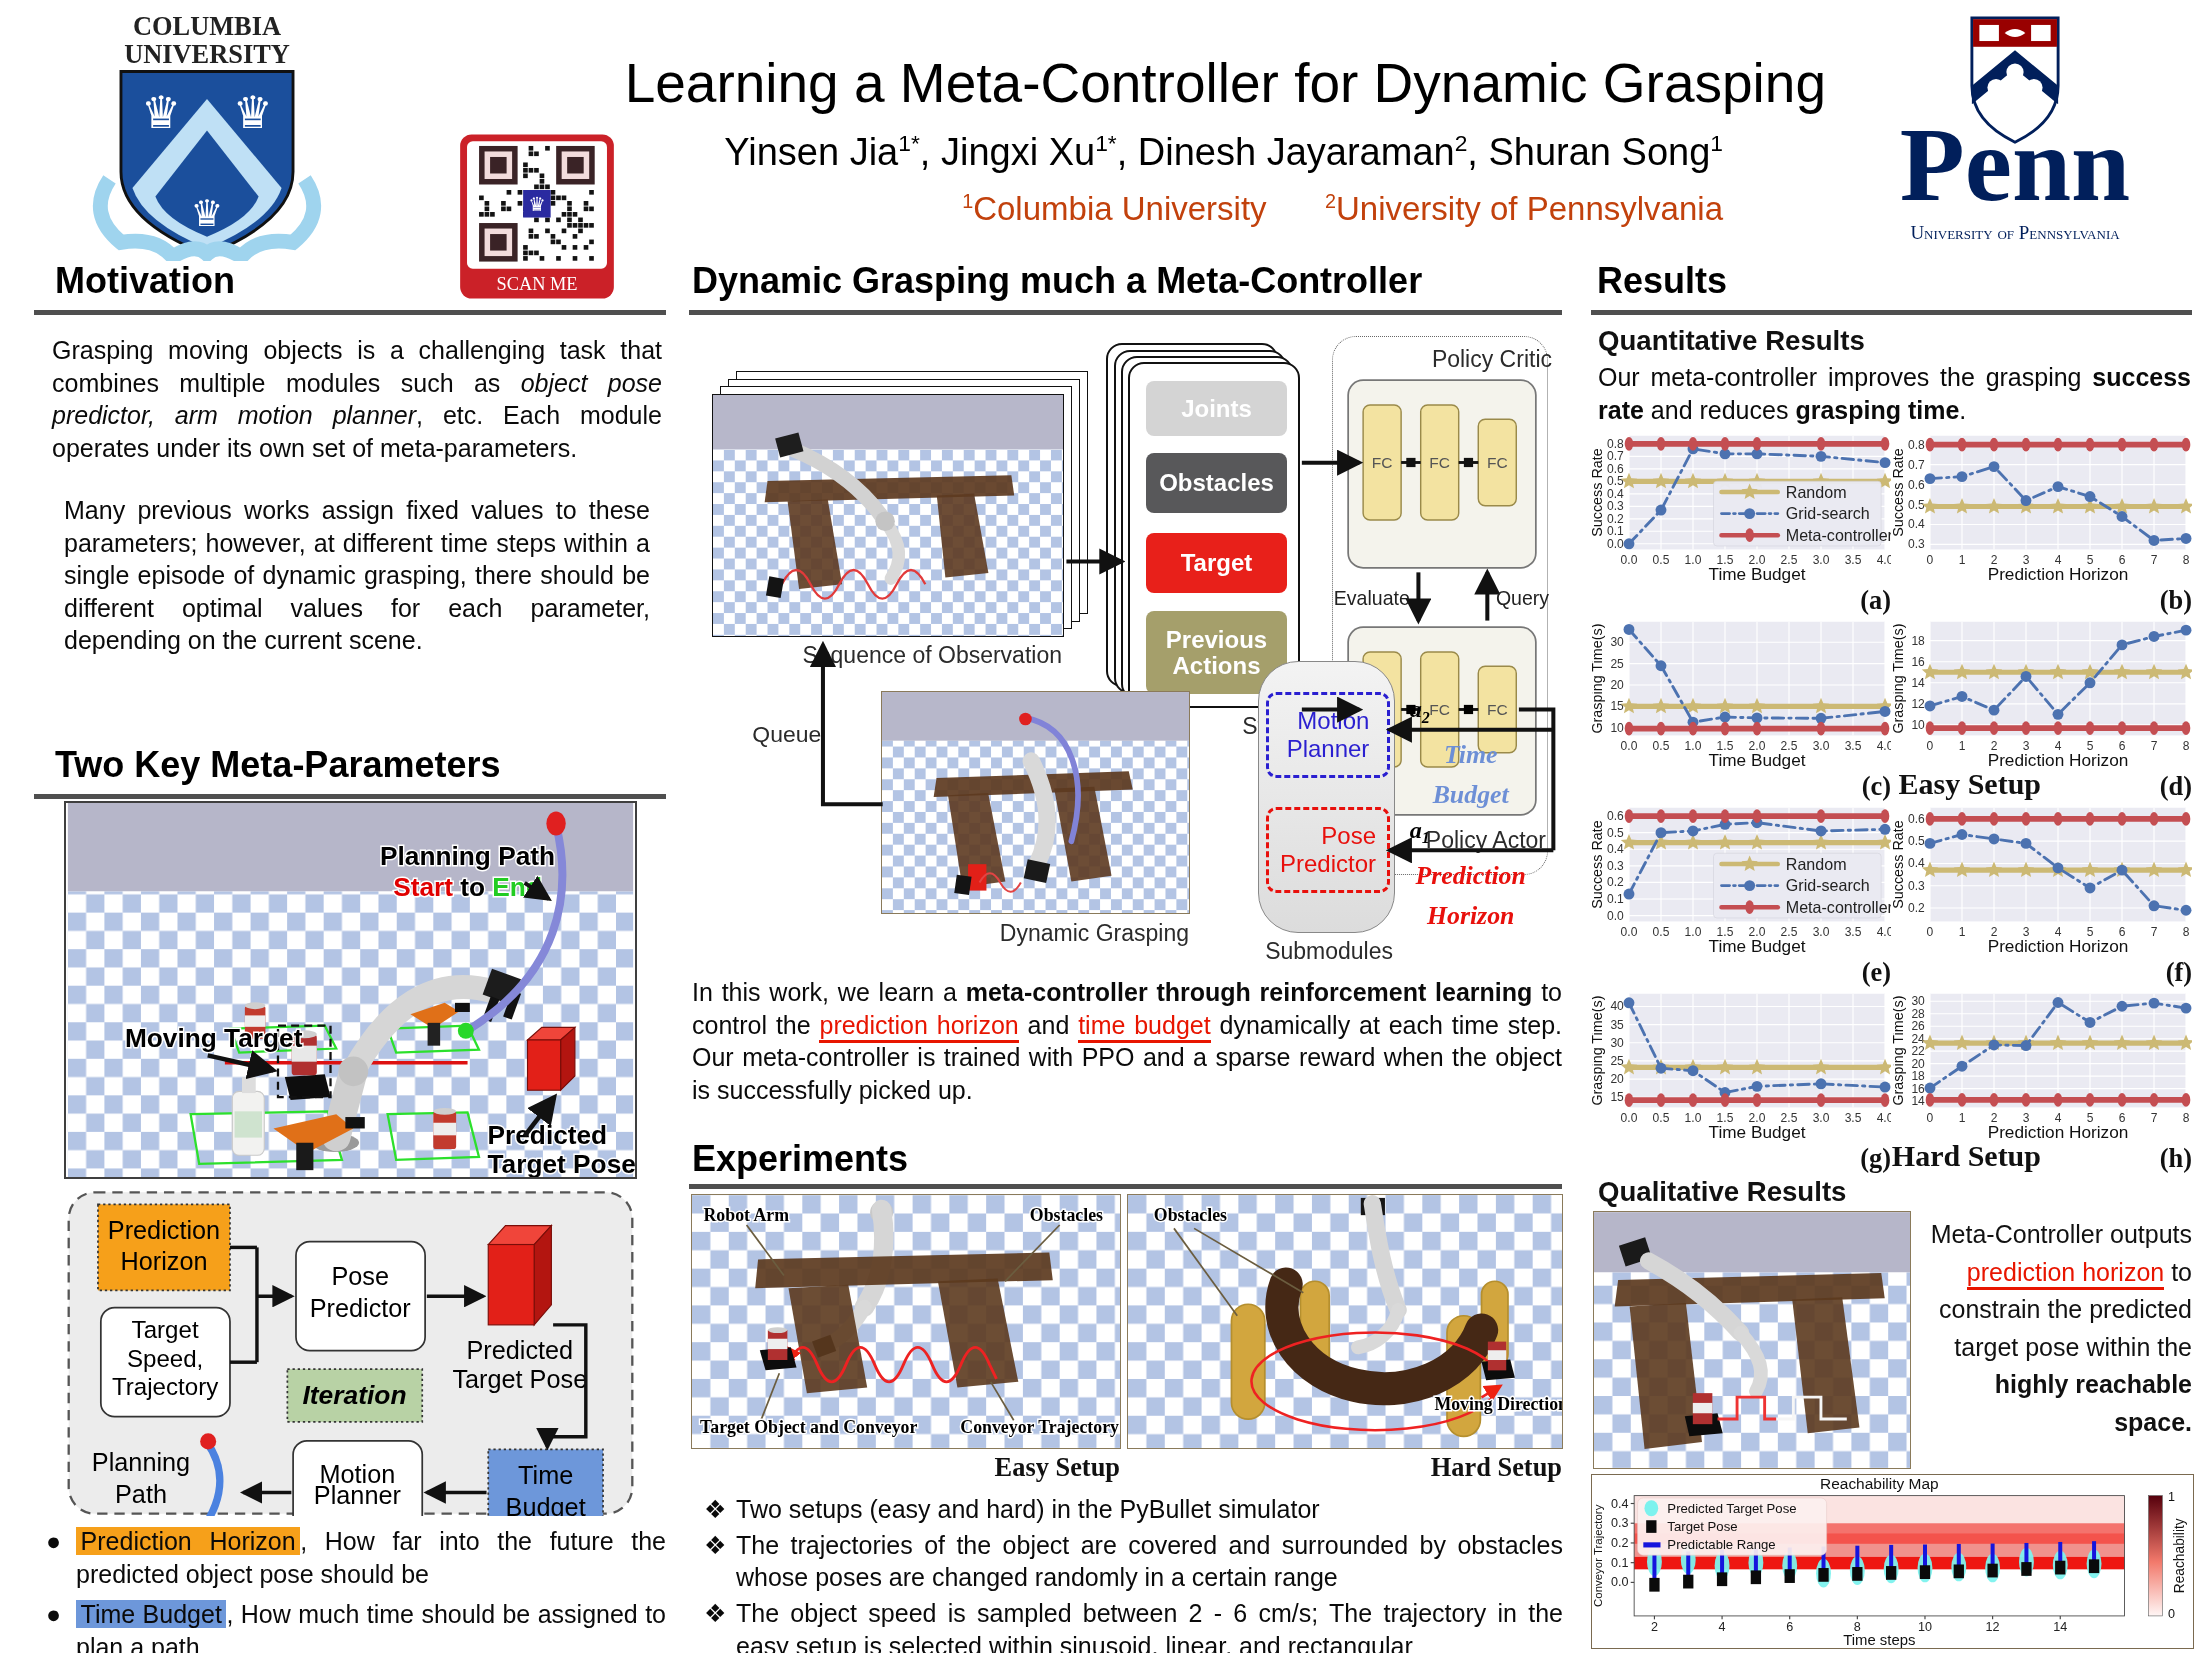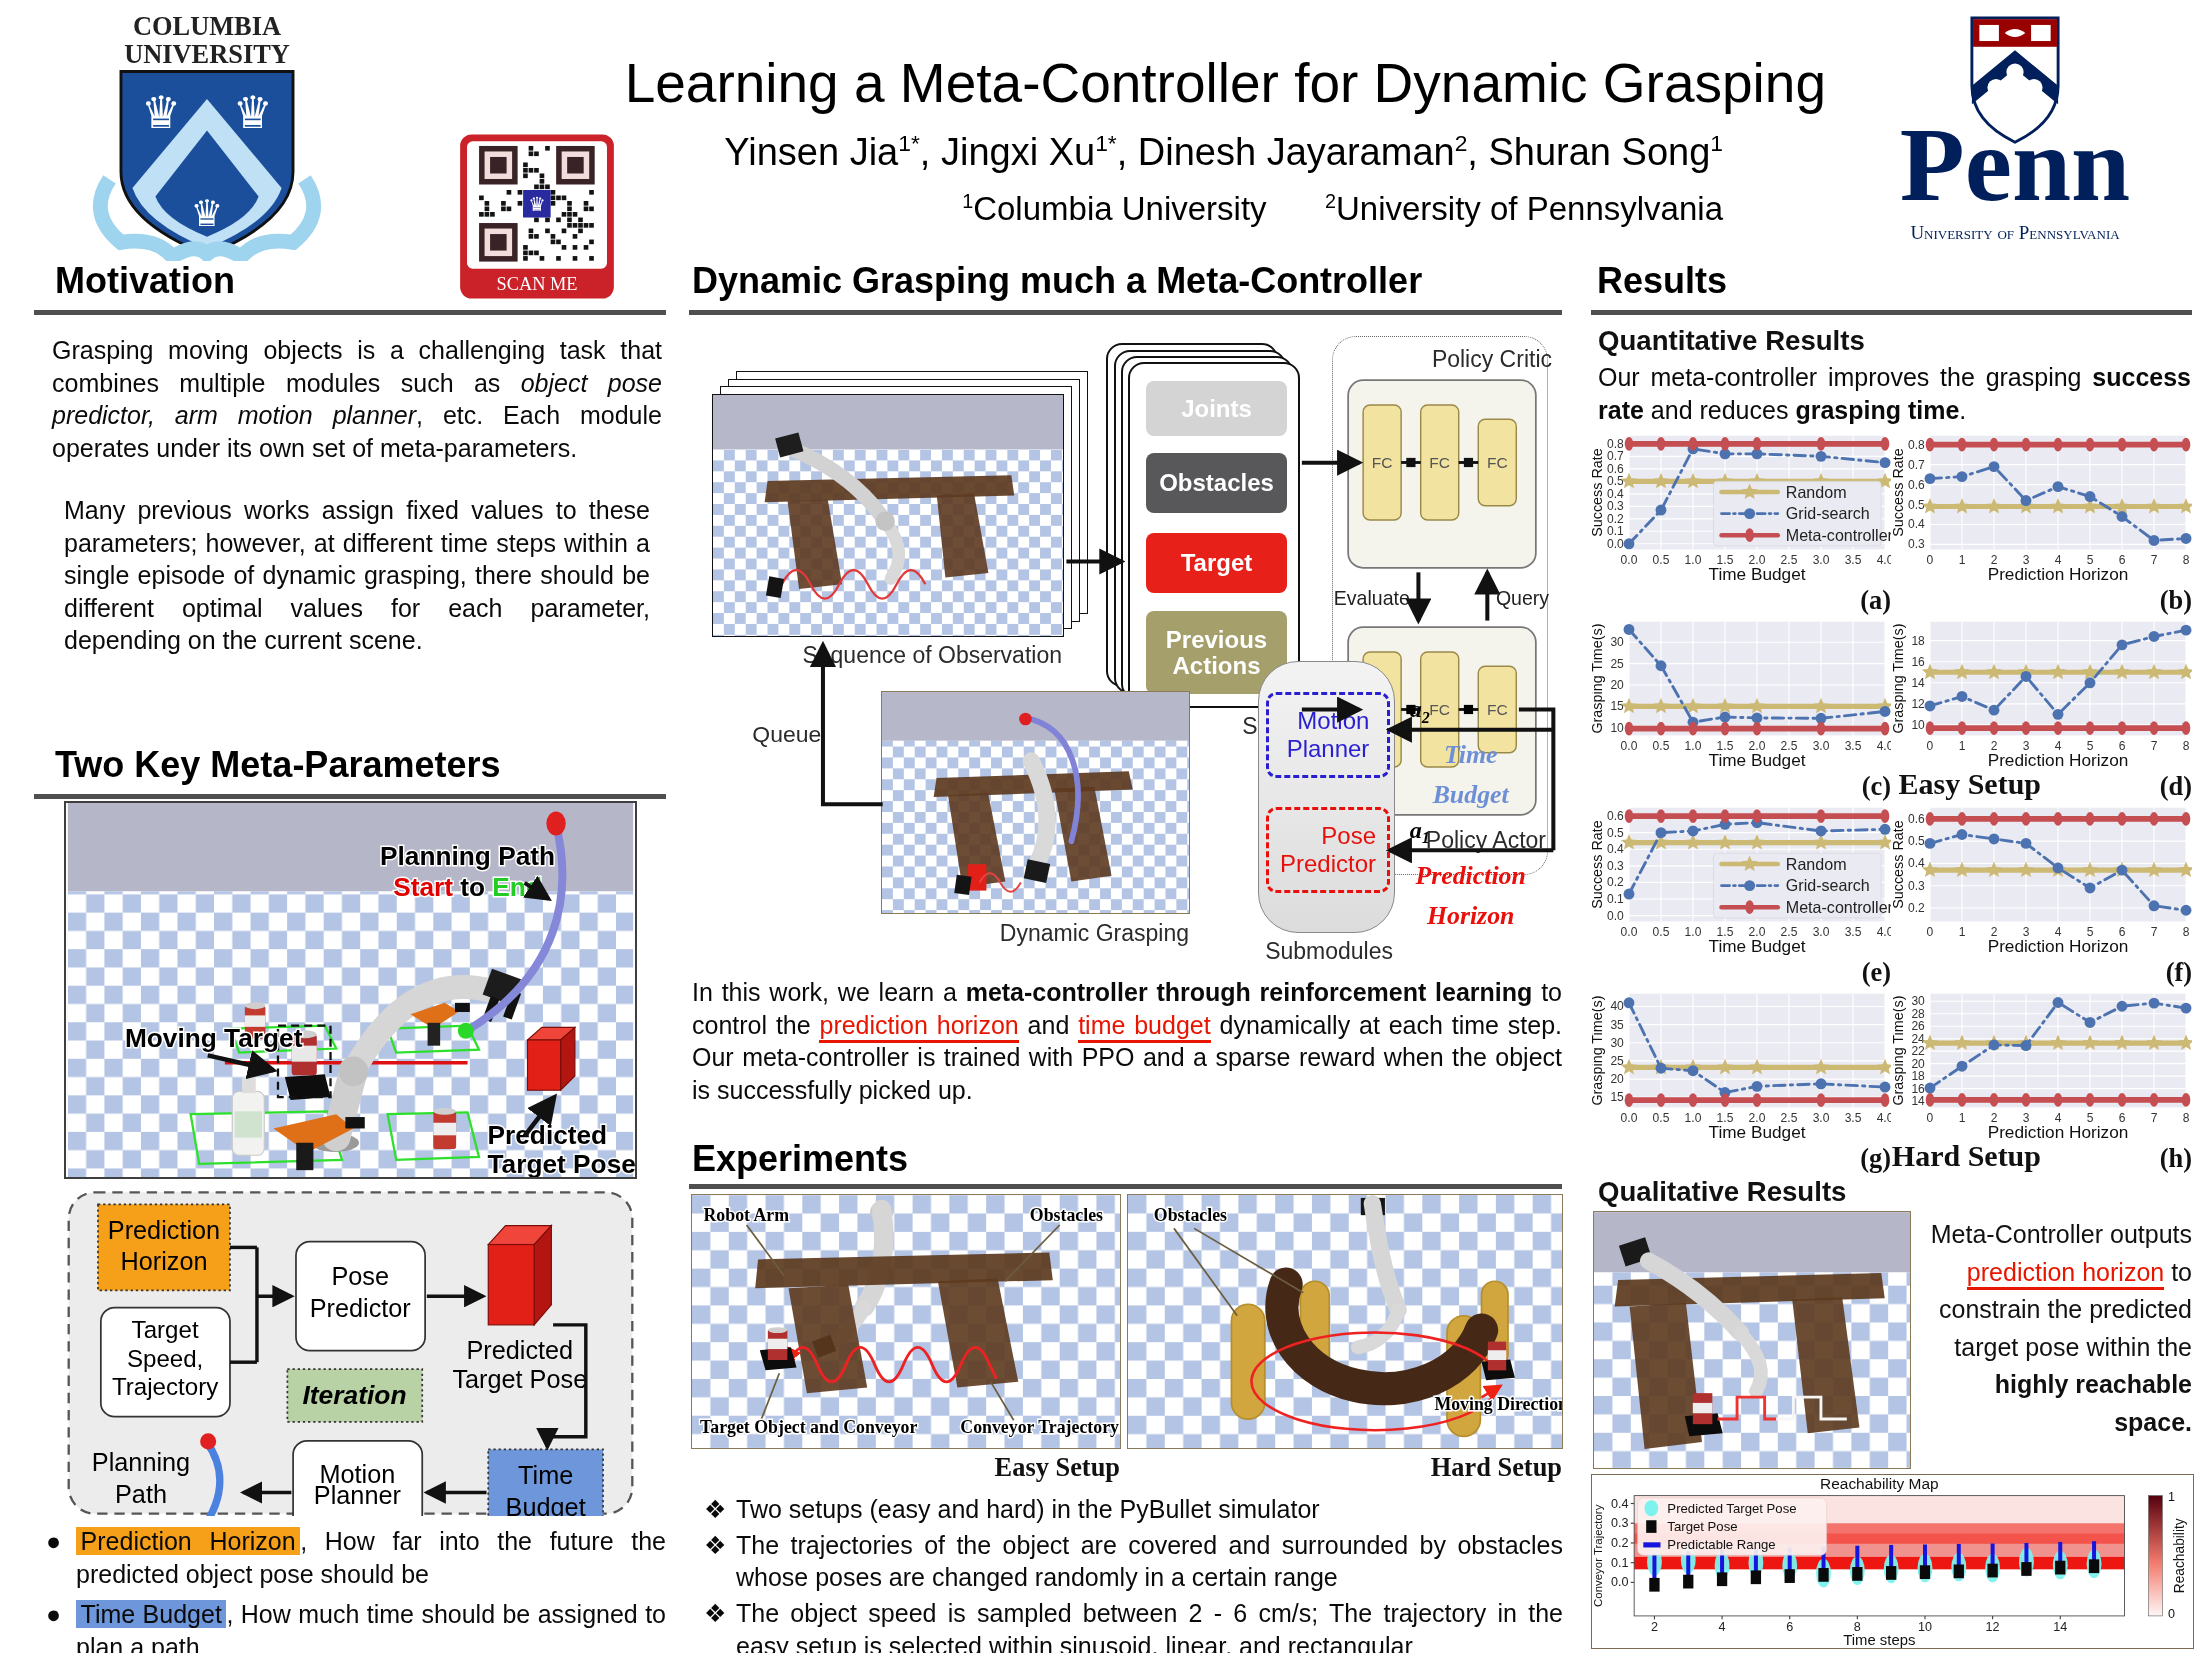--- a/index.html
+++ b/index.html
@@ -71,21 +71,21 @@
     <path d="M95,300 q-40,60 20,110 q60,-10 90,25 q40,-25 60,-5 q20,-20 60,5 q30,-35 90,-25 q60,-50 20,-110" fill="none" stroke="#9fd4ee" stroke-width="26"></path>
   </svg>
 
   <div class="abs ctr" style="left:379px;top:51px;width:1447px;font-size:55px;color:#000">Learning a Meta-Controller for Dynamic Grasping</div>
   <div class="abs ctr" style="left:574px;top:130px;width:1149px;font-size:38px;color:#000">
     <span><span>Yinsen Jia</span><sup>1*</sup><span>, </span></span>
     <span><span>Jingxi Xu</span><sup>1*</sup><span>, </span></span>
     <span><span>Dinesh Jayaraman</span><sup>2</sup><span>, </span></span>
     <span><span>Shuran Song</span><sup>1</sup></span>
   </div>
-  <div class="abs ctr" style="left:574px;top:190px;width:1149px;font-size:33px;color:#000000">
+  <div class="abs ctr" style="left:574px;top:190px;width:1149px;font-size:33px;color:#c2410c">
     <span><sup>1</sup><span>Columbia University</span></span>
     <span style="display:inline-block;width:40px"></span>
     <span><sup>2</sup><span>University of Pennsylvania</span></span>
   </div>
 
   <svg class="abs" style="left:459px;top:133px;width:156px;height:167px" viewBox="0 0 272 290">
     <rect x="2" y="2" width="268" height="286" rx="20" fill="#cb2128"></rect>
     <rect x="14" y="14" width="244" height="222" rx="10" fill="#ffffff"></rect>
     <g id="qrmods">
         <rect x="35" y="108.39999999999999" width="8.1" height="8.1" fill="#131313"></rect>

